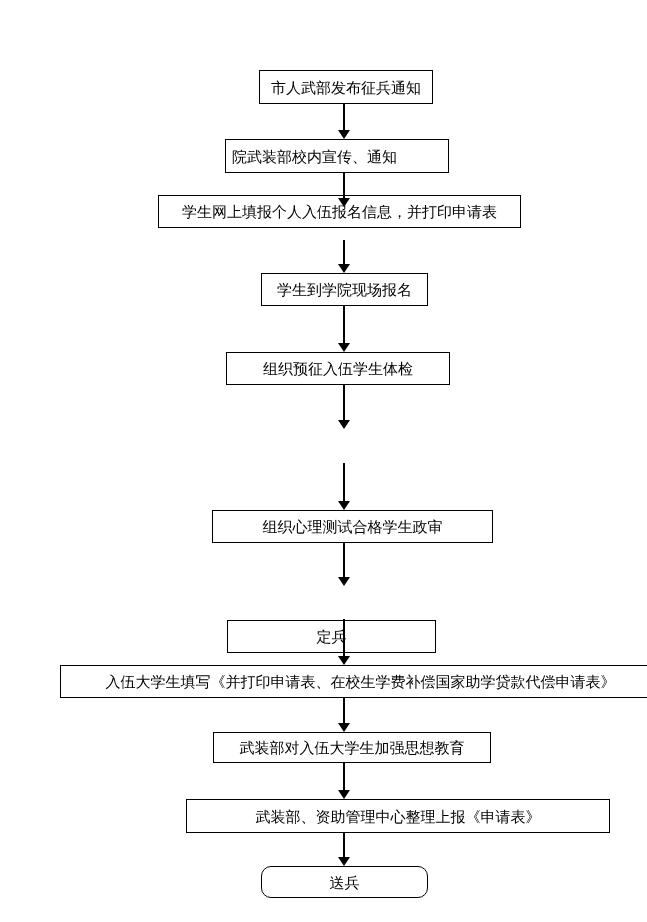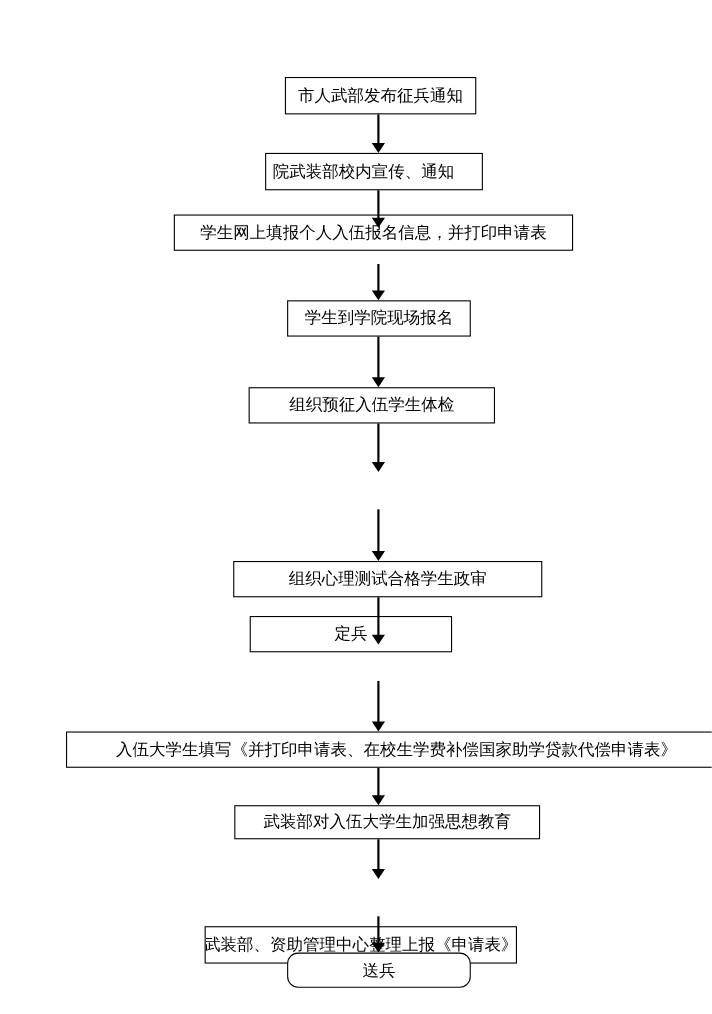--- a/index.html
+++ b/index.html
@@ -59,54 +59,54 @@
 </style>
 </head>
 <body>
 
 <div class="canvas">
 
   <div class="node" style="left:241px; top:70px; width:174px; height:34px;">
     <span>市人武部发布征兵通知</span>
   </div>
 
-  <div class="node align-left" style="left:223px; top:139px; width:198px; height:34px;">
+  <div class="node align-left" style="left:207px; top:139px; width:224px; height:34px;">
     <span>院武装部校内宣传、通知</span>
   </div>
 
   <div class="node" style="left:140px; top:195px; width:363px; height:33px;">
     <span>学生网上填报个人入伍报名信息，并打印申请表</span>
   </div>
 
   <div class="node" style="left:243px; top:273px; width:167px; height:33px;">
     <span>学生到学院现场报名</span>
   </div>
 
   <div class="node" style="left:208px; top:352px; width:224px; height:33px;">
     <span>组织预征入伍学生体检</span>
   </div>
 
 
   <div class="node" style="left:194px; top:510px; width:281px; height:33px;">
     <span>组织心理测试合格学生政审</span>
   </div>
 
-  <div class="node" style="left:209px; top:560px; width:184px; height:33px;">
+  <div class="node" style="left:209px; top:620px; width:209px; height:33px;">
     <span>定兵</span>
   </div>
 
   <div class="node" style="left:42px; top:665px; width:601px; height:33px;">
     <span>入伍大学生填写《并打印申请表、在校生学费补偿国家助学贷款代偿申请表》</span>
   </div>
 
   <div class="node" style="left:195px; top:732px; width:278px; height:31px;">
     <span>武装部对入伍大学生加强思想教育</span>
   </div>
 
-  <div class="node" style="left:168px; top:842px; width:284px; height:34px;">
+  <div class="node" style="left:168px; top:799px; width:424px; height:34px;">
     <span>武装部、资助管理中心整理上报《申请表》</span>
   </div>
 
   <div class="node" style="left:243px; top:866px; width:167px; height:32px;border-radius:10px;">
     <span>送兵</span>
   </div>
 
   <div class="connector" style="top:104px; height:35px;">
     <div class="line"></div>
     <div class="arrowhead"></div>

